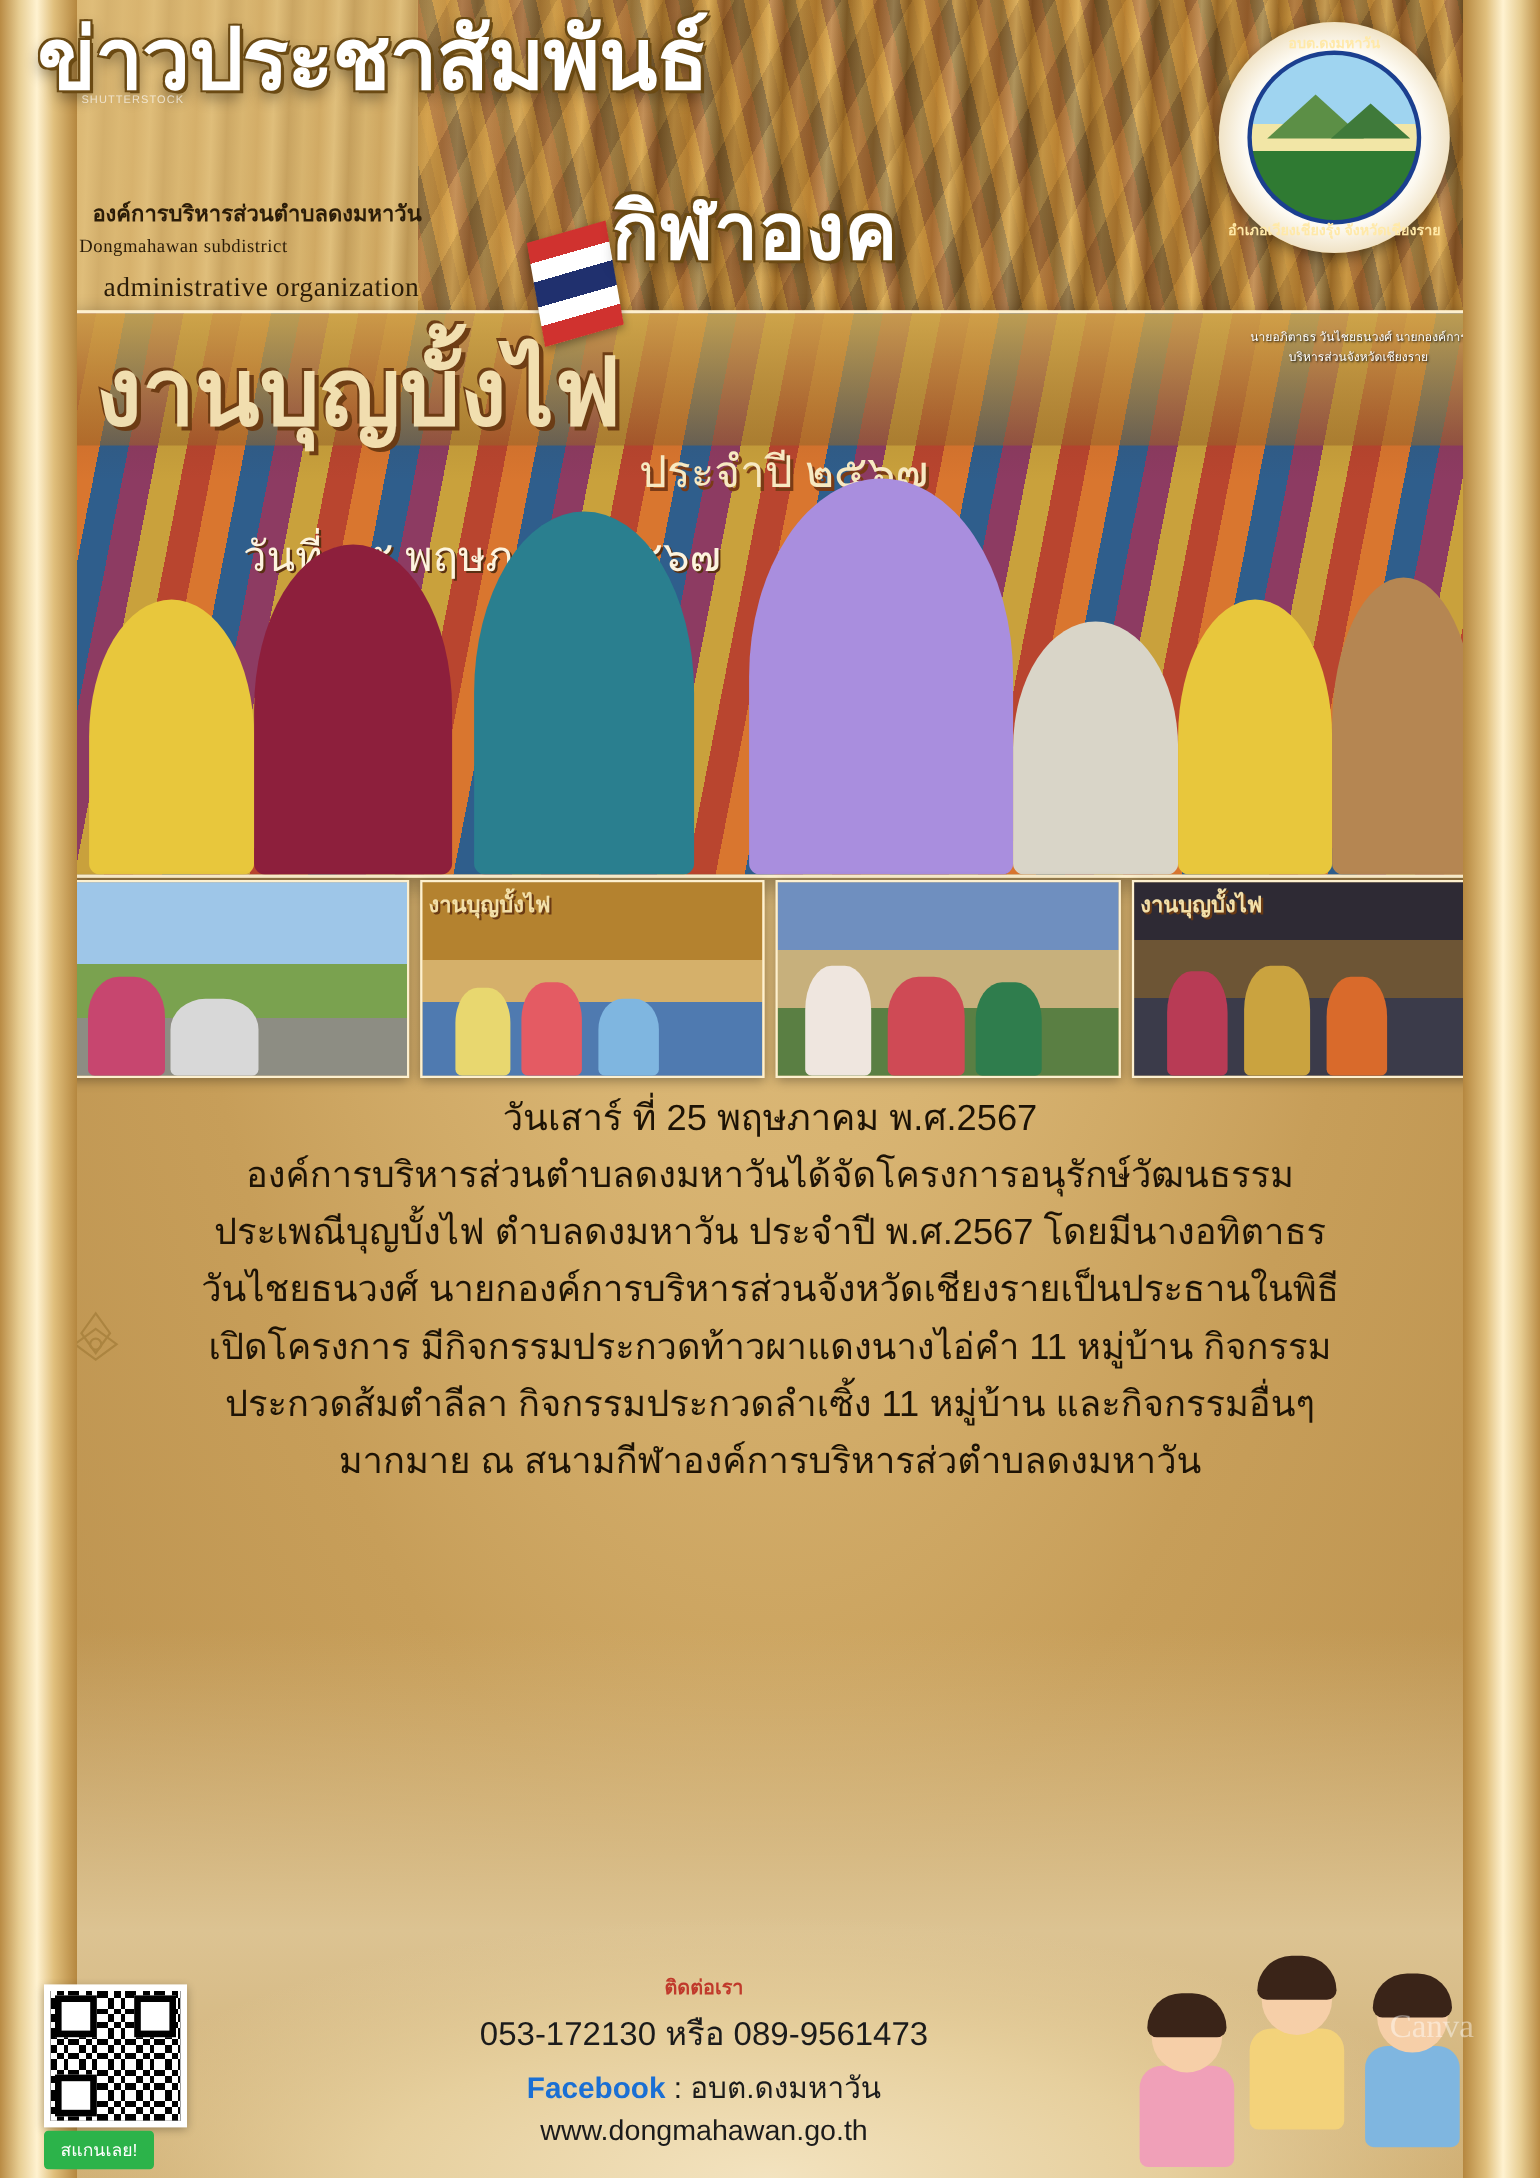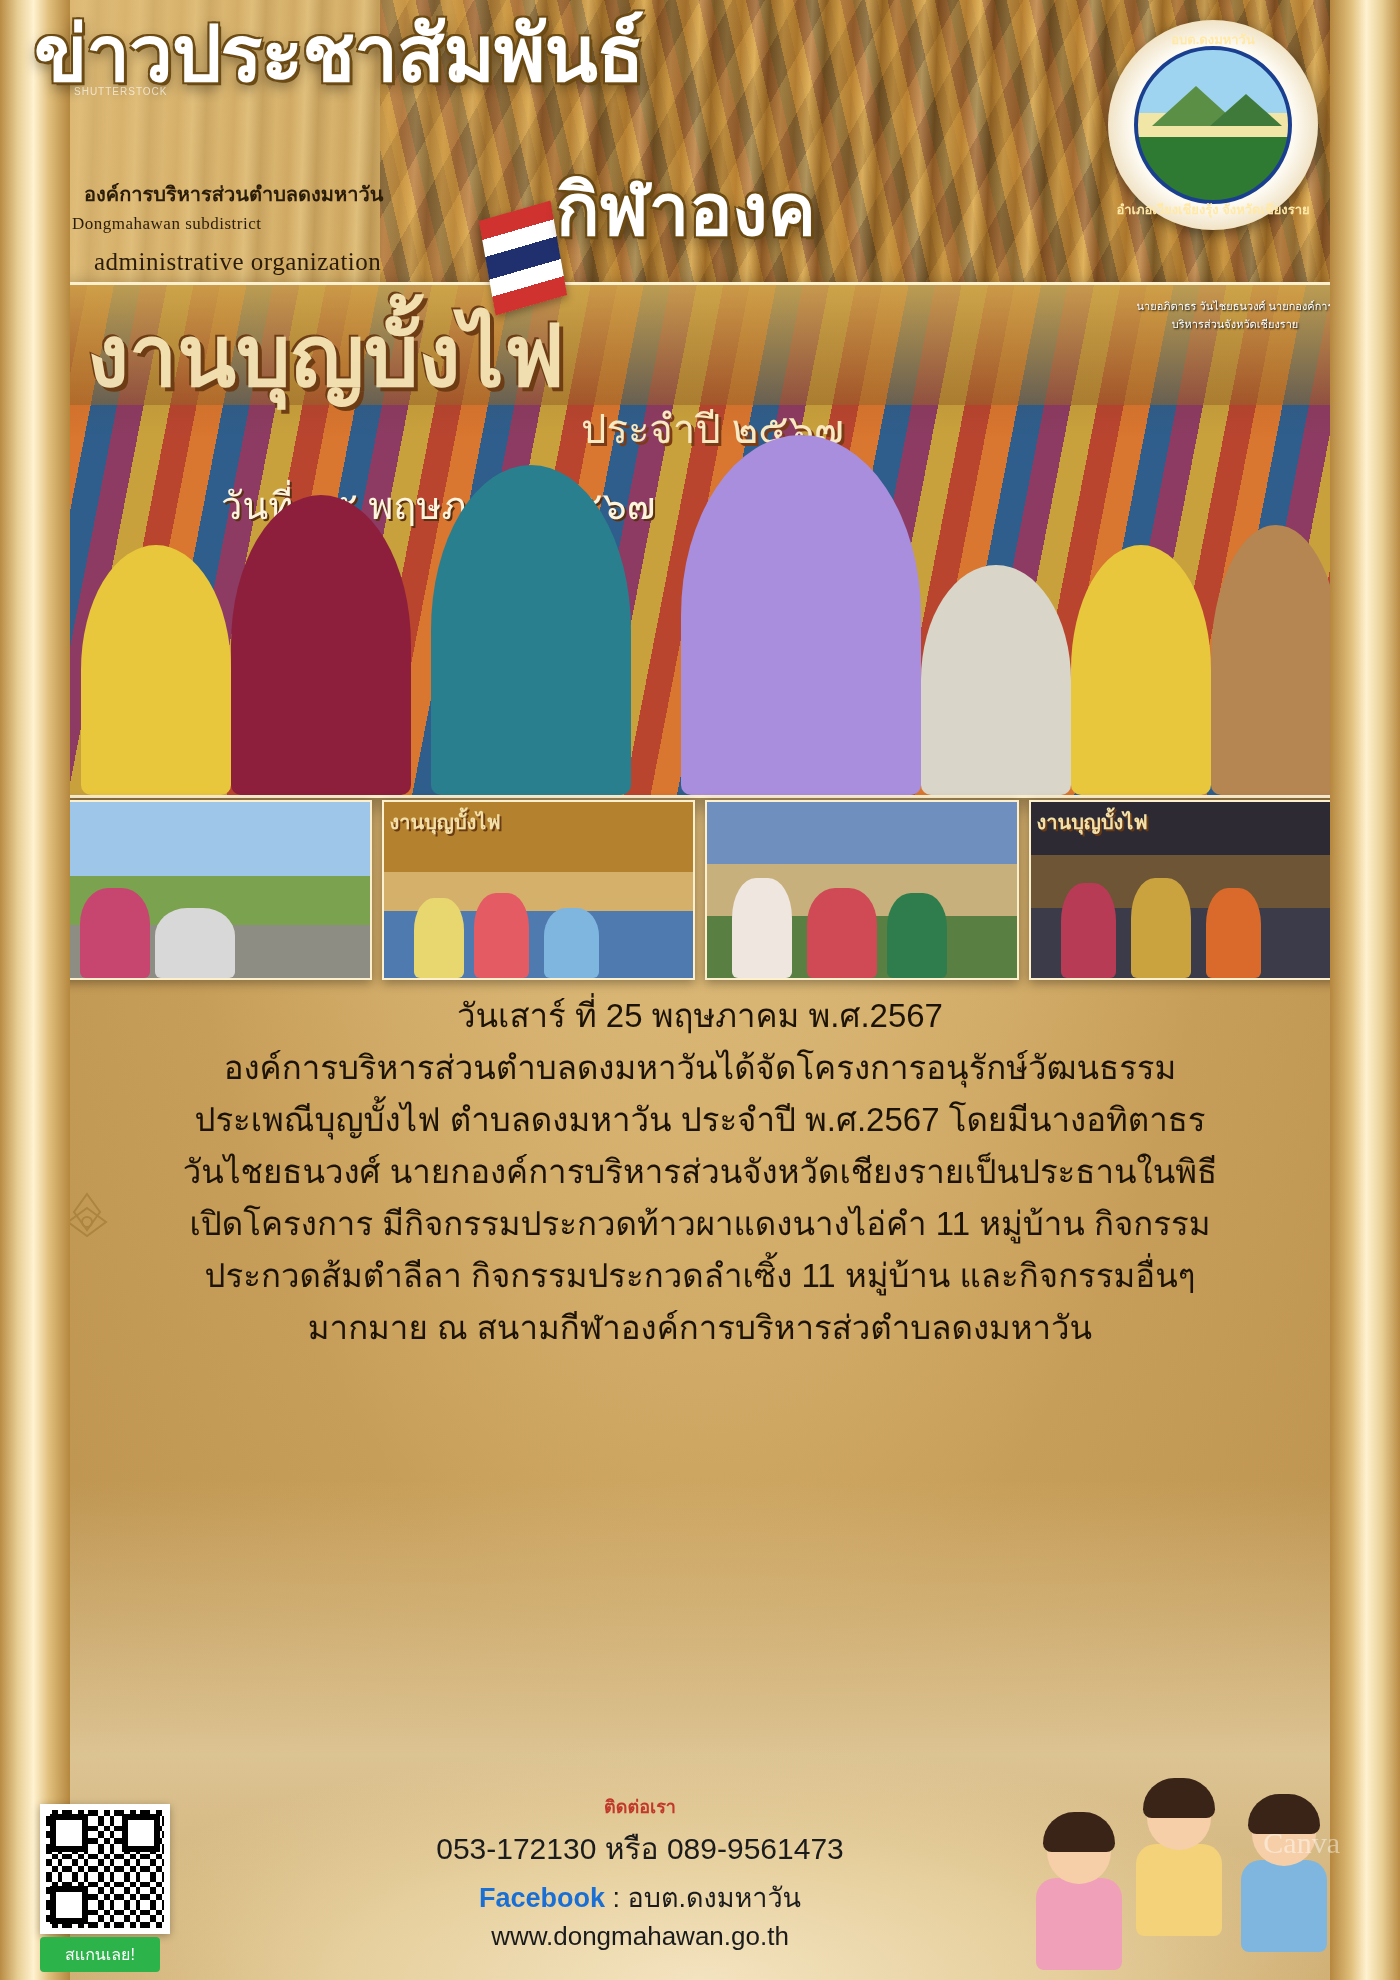--- a/index.html
+++ b/index.html
@@ -364,21 +364,21 @@
   }
   .qr-dot {
     position: absolute;
     width: 26px; height: 26px;
     border: 6px solid #000;
     background: #fff;
   }
   .qr-btn {
     position: absolute;
     left: 40px; bottom: 8px;
-    width: 120px;
+    width: 100px;
     text-align: center;
     background: #2cb34a;
     color: #fff;
     font-size: 16px;
     padding: 5px 0;
     border-radius: 4px;
     z-index: 6;
   }
 
   

